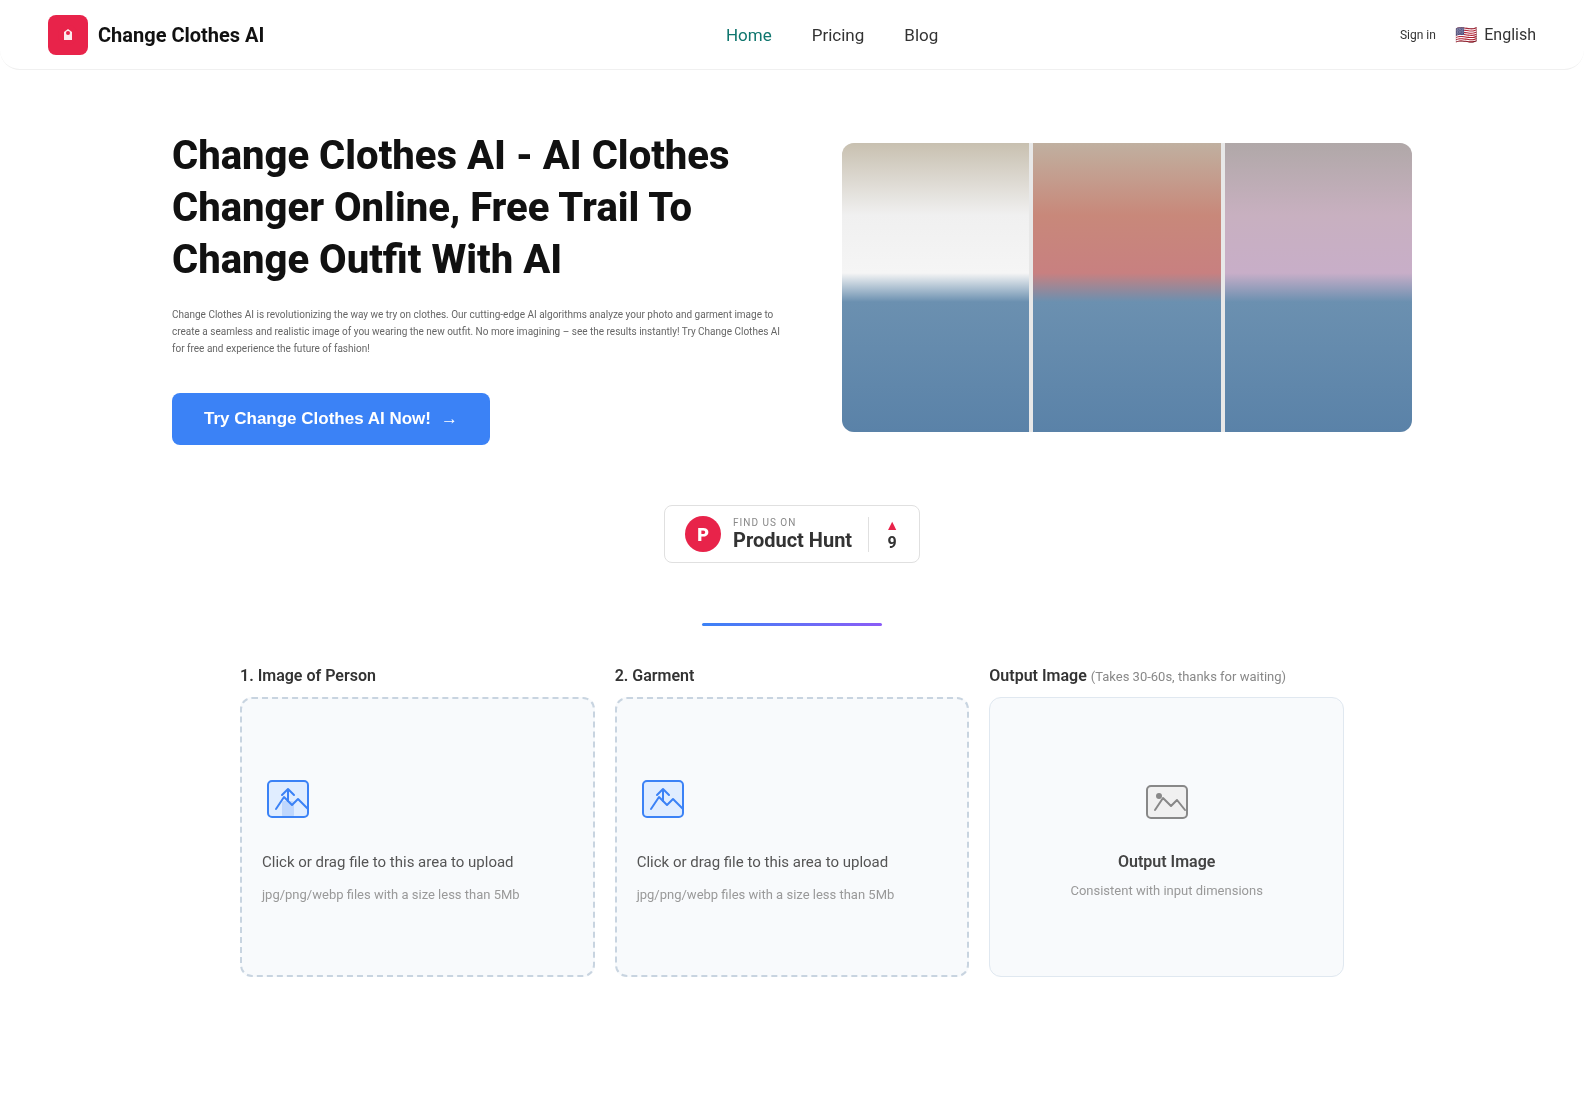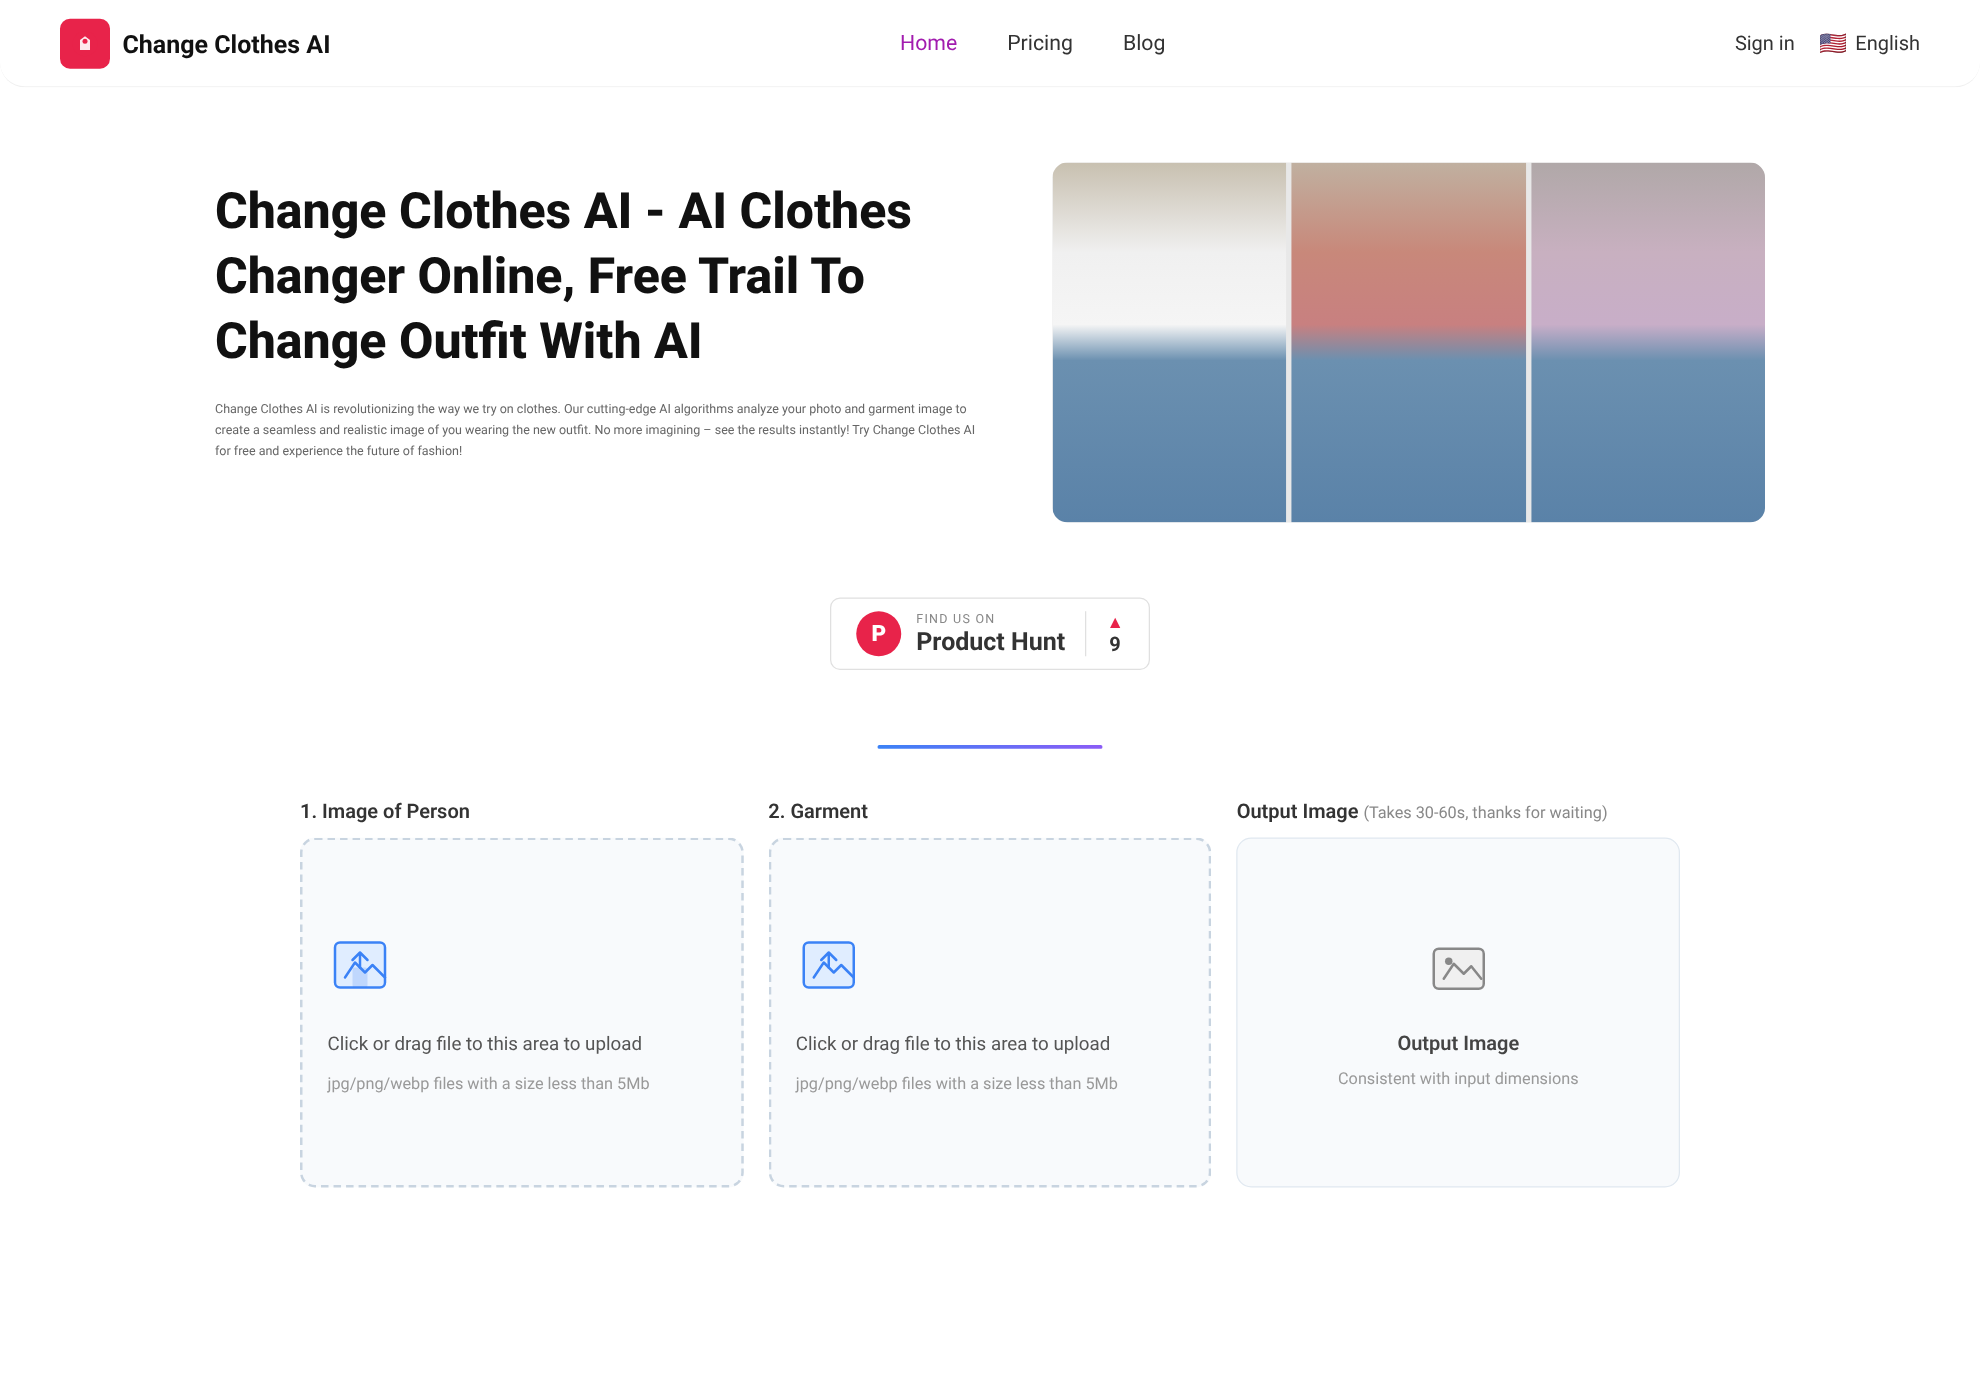--- a/index.html
+++ b/index.html
@@ -12,23 +12,23 @@
       position: sticky; top: 0; background: #fff; z-index: 100; border-radius: 20px;
     }
     .nav-logo { display: flex; align-items: center; gap: 10px; text-decoration: none; color: #222; }
     .nav-logo-icon {
       width: 40px; height: 40px; background: #e8234a; border-radius: 8px;
       display: flex; align-items: center; justify-content: center; color: #fff; font-size: 20px;
     }
     .nav-logo-text { font-size: 20px; font-weight: 700; color: #111; }
     .nav-links { display: flex; align-items: center; gap: 40px; }
     .nav-links a { text-decoration: none; color: #333; font-size: 17px; }
-    .nav-links a.active { color: #a21caf; }
+    .nav-links a.active { color: #0f766e; }
     .nav-right { display: flex; align-items: center; gap: 20px; }
-    .nav-signin { font-size: 16px; color: #333; text-decoration: none; cursor: pointer; }
+    .nav-signin { font-size: 12px; color: #333; text-decoration: none; cursor: pointer; }
     .nav-lang { display: flex; align-items: center; gap: 6px; font-size: 16px; color: #333; cursor: pointer; }
     .flag { font-size: 18px; }
 
     
     .hero {
       display: flex; align-items: center; justify-content: space-between;
       padding: 60px 80px 40px 80px; max-width: 1400px; margin: 0 auto;
     }
     .hero-left { flex: 0 0 50%; max-width: 50%; }
     .hero-title { font-size: 40px; font-weight: 800; line-height: 1.3; color: #111; margin-bottom: 20px; }
@@ -141,20 +141,24 @@
       <span class="flag">🇺🇸</span>
       <span>English</span>
     </div>
   </div>
 </nav>
 
 <section class="hero">
   <div class="hero-left">
     <h1 class="hero-title">Change Clothes AI - AI Clothes Changer Online, Free Trail To Change Outfit With AI</h1>
     <p class="hero-desc">Change Clothes AI is revolutionizing the way we try on clothes. Our cutting-edge AI algorithms analyze your photo and garment image to create a seamless and realistic image of you wearing the new outfit. No more imagining – see the results instantly! Try Change Clothes AI for free and experience the future of fashion!</p>
+    <button class="hero-cta">
+      <span>Try Change Clothes AI Now!</span>
+      <span>→</span>
+    </button>
   </div>
 
   <div class="hero-right">
     <div class="hero-images">
       <div class="hero-img-placeholder">
         <div class="person-fig person-fig-1"></div>
       </div>
       <div class="hero-img-placeholder">
         <div class="person-fig person-fig-2"></div>
       </div>

